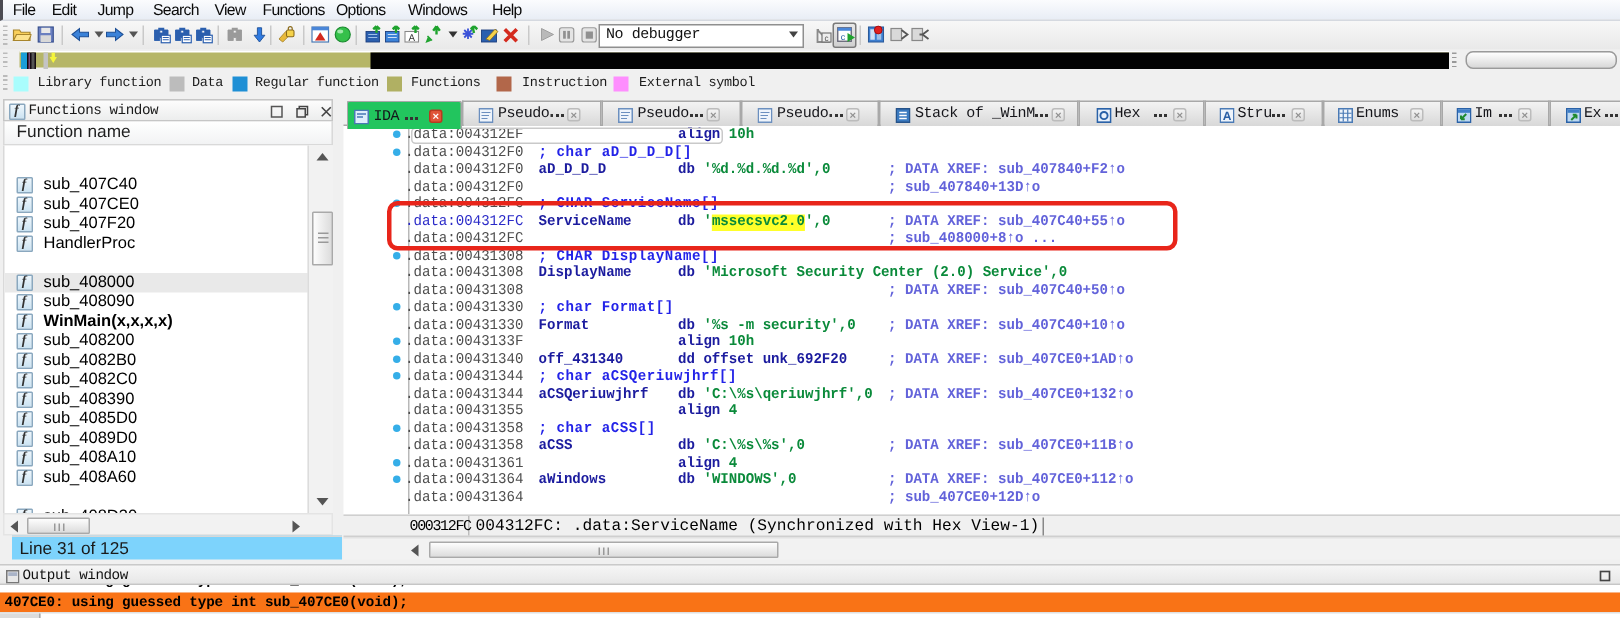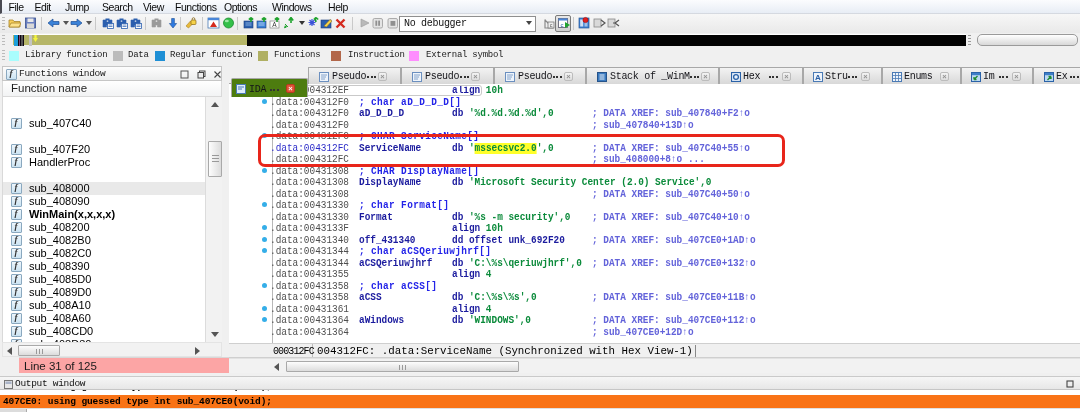--- a/index.html
+++ b/index.html
@@ -30,21 +30,21 @@
  background:linear-gradient(#eef6fc,#cbe3f2);border-radius:1px}
 .ficon:after{content:"f";position:absolute;left:2.5px;top:-2px;font:italic bold 9px "Liberation Serif",serif;color:#333}
 
 .sbtrack{position:absolute;background:#f2f2f2}
 .sbthumb{position:absolute;background:linear-gradient(90deg,#fdfdfd,#dcdcdc);border:1px solid #a9a9a9;border-radius:1px}
 .sbthumbh{position:absolute;background:linear-gradient(#fdfdfd,#dcdcdc);border:1px solid #a9a9a9;border-radius:1px}
 .arr{position:absolute;width:0;height:0}
 
 #tabbar{position:absolute;left:229px;top:64px;width:851px;height:20px}
 .tab{position:absolute;top:2.5px;height:17.5px;background:linear-gradient(#f3f3f3,#d8d8d8);border:1px solid #a8a8a8;border-bottom:none}
-.tab.active{top:14px;height:19px;background:#4d7c0f;z-index:3;border-radius:2px 2px 0 0}
+.tab.active{top:3px;height:19px;background:#22c55e;z-index:3;border-radius:2px 2px 0 0}
 .tab .lbl{position:absolute;top:3px;font-family:"Liberation Mono",monospace;font-size:10px;letter-spacing:-.3px;color:#15151a;white-space:nowrap}
 .tab.active .lbl{top:4.5px}
 .ticn{position:absolute;width:10px;height:10px;top:4px}
 .tab.active .ticn{top:5px}
 .tclose{position:absolute;width:9px;height:9px;top:4px;border:1px solid #bcbcbc;border-radius:2px;
  background:linear-gradient(#f4f4f4,#ddd);color:#909090;font:bold 7.5px/8.5px "Liberation Sans",sans-serif;text-align:center}
 .tab.active .tclose{top:5px;background:#e05438;border-color:#b83a20;color:#fff}
 
 #dis{position:absolute;left:229px;top:84px;width:851px;height:259px;background:#fff;overflow:hidden}
 .dl{position:absolute;left:0;width:851px;height:11.5px;white-space:pre;font-family:"Liberation Mono",monospace;
@@ -272,20 +272,24 @@
       </svg>
     </div>
     <div id="fhead">
       <span style="position:absolute;left:8px;top:1px;font-size:11.5px;color:#1f1f1f">Function name</span>
     </div>
     <div id="flist">
       <div class="frow" style="top:19.5px">
         <i class="ficon"></i>
         <span style="">sub_407C40</span>
       </div>
+      <div class="frow" style="top:32.5px">
+        <i class="ficon"></i>
+        <span style="">sub_407CE0</span>
+      </div>
       <div class="frow" style="top:45.5px">
         <i class="ficon"></i>
         <span style="">sub_407F20</span>
       </div>
       <div class="frow" style="top:58.5px">
         <i class="ficon"></i>
         <span style="">HandlerProc</span>
       </div>
       <div class="frow" style="top:84.5px;background:#e9e9e9">
         <i class="ficon"></i>
@@ -323,45 +327,41 @@
         <i class="ficon"></i>
         <span style="">sub_4089D0</span>
       </div>
       <div class="frow" style="top:201.5px">
         <i class="ficon"></i>
         <span style="">sub_408A10</span>
       </div>
       <div class="frow" style="top:214.5px">
         <i class="ficon"></i>
         <span style="">sub_408A60</span>
-      </div>
-      <div class="frow" style="top:227.5px">
-        <i class="ficon"></i>
-        <span style="">sub_408CD0</span>
       </div>
       <div class="frow" style="top:240.5px">
         <i class="ficon"></i>
         <span style="">sub_408D30</span>
       </div>
     </div>
     <div class="sbtrack" style="left:203px;top:31px;width:17px;height:245px;border-left:1px solid #dcdcdc">
       <span class="arr" style="left:4.5px;top:5px;border-left:4px solid transparent;border-right:4px solid transparent;border-bottom:5px solid #555"></span>
       <div class="sbthumb" style="left:1.5px;top:44px;width:14px;height:36px">
         <div style="position:absolute;left:3px;top:13px;width:7px;height:1px;background:#999;box-shadow:0 3px #999,0 6px #999"></div>
       </div>
       <span class="arr" style="left:4.5px;top:235px;border-left:4px solid transparent;border-right:4px solid transparent;border-top:5px solid #555"></span>
     </div>
     <div class="sbtrack" style="left:0;top:276px;width:220px;height:15px;border:1px solid #e4e4e4">
       <span class="arr" style="left:4px;top:4px;border-top:4px solid transparent;border-bottom:4px solid transparent;border-right:5px solid #555"></span>
       <div class="sbthumbh" style="left:15px;top:1.5px;width:42px;height:11px">
         <div style="position:absolute;left:17px;top:3px;width:1px;height:5px;background:#999;box-shadow:3px 0 #999,6px 0 #999"></div>
       </div>
       <span class="arr" style="left:192px;top:4px;border-top:4px solid transparent;border-bottom:4px solid transparent;border-left:5px solid #555"></span>
     </div>
-    <div style="position:absolute;left:17px;top:291px;width:220px;height:16px;background:#fca5a5;border-top:1px solid #d8d8d8">
+    <div style="position:absolute;left:6px;top:291px;width:220px;height:16px;background:#7dd3fc;border-top:1px solid #d8d8d8">
       <span style="position:absolute;left:5px;top:1.5px;font-size:11.5px;color:#1a1a1a">Line 31 of 125</span>
     </div>
   </div>
 <div id="tabbar">
     <div style="position:absolute;left:0;top:19px;width:851px;height:1px;background:#a8a8a8"></div>
     <div class="tab active" style="left:2px;width:77px">
       <svg class="ticn" style="left:4px" width="10" height="10" viewBox="0 0 10 10">
         <rect x="0.5" y="0.5" width="9" height="9" fill="#dfeefc" stroke="#4a7ab5"></rect>
         <path d="M2 3 h6 M2 5 h4" stroke="#4a7ab5" stroke-width="1"></path>
       </svg>

